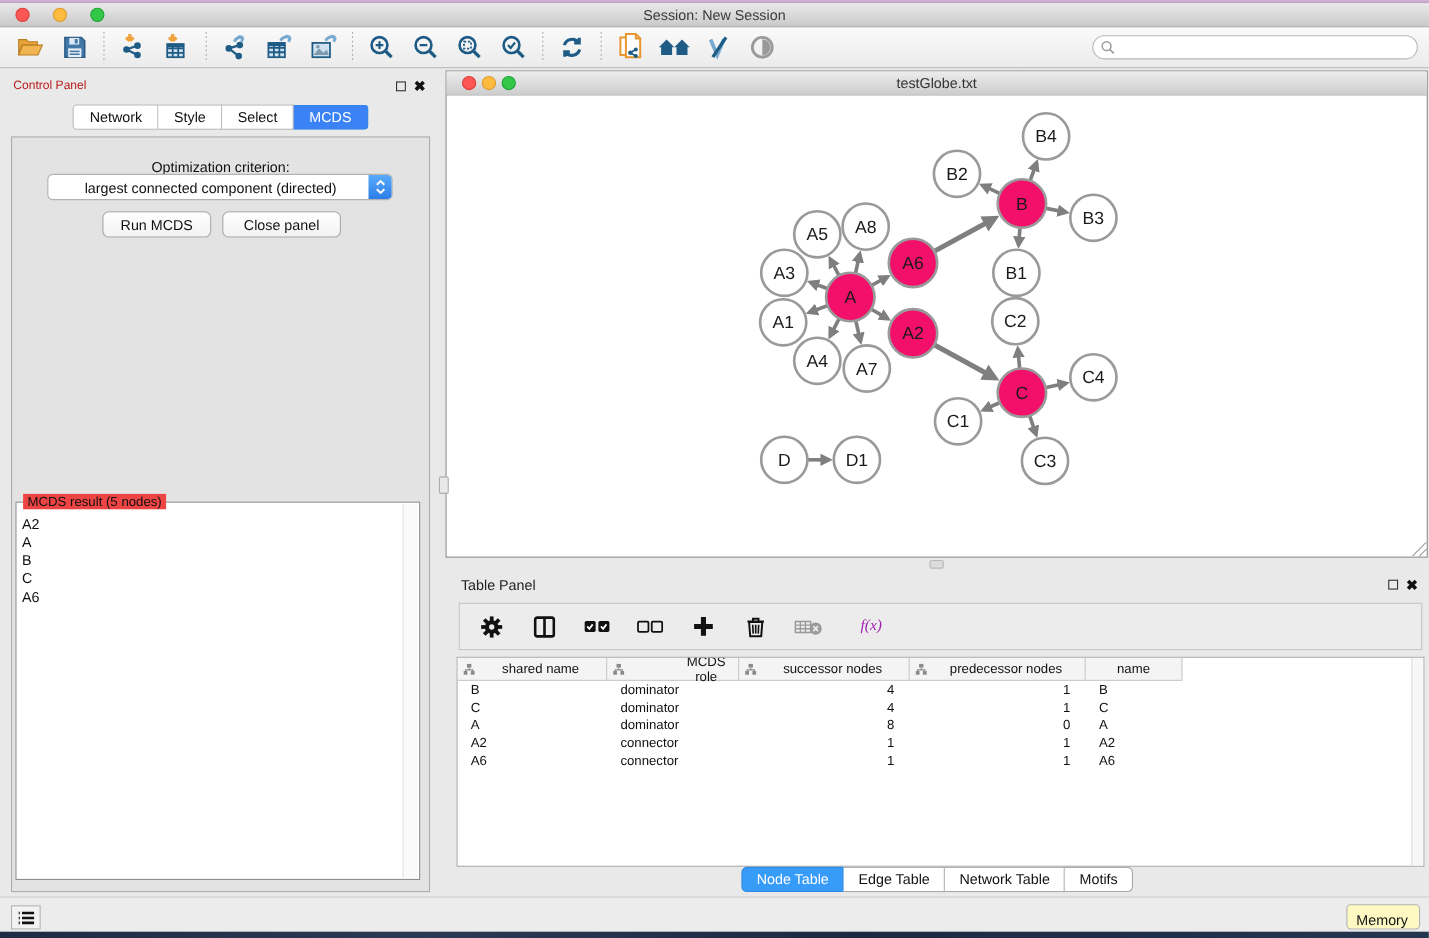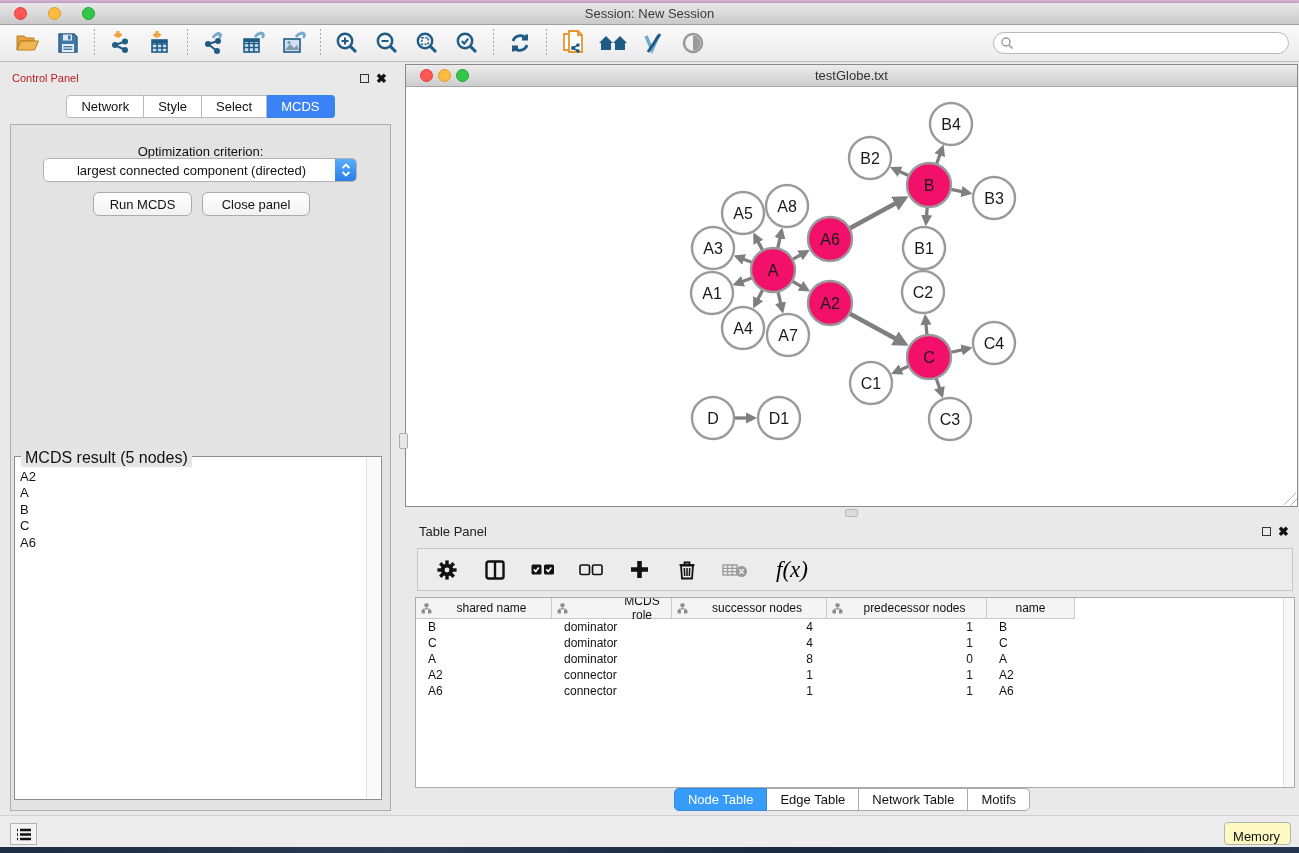--- a/index.html
+++ b/index.html
@@ -51,22 +51,22 @@
     display:flex; flex-direction:column; align-items:center; justify-content:center; color:#fff; }
   .stepper svg { display:block; }
   .cp-btn { position:absolute; top:126px; height:24px; background:linear-gradient(#ffffff,#f2f2f2);
     border:1px solid #ababab; border-radius:6px; font-size:13px; color:#111;
     display:flex; align-items:center; justify-content:center; cursor:pointer; }
   #run-btn { left:89px; width:99px; }
   #closep-btn { left:198px; width:108px; }
 
   #result-box { position:absolute; left:10px; top:390px; width:368px; height:344px;
     border:1px solid #8d8d8d; background:#fff; }
-  #result-legend { position:absolute; left:6px; top:-8px; background:#e5e5e5; padding:0 4px;
-    font-size:16px; color:#111; }
+  #result-legend { position:absolute; left:6px; top:-8px; background:#ef4444; padding:0 4px;
+    font-size:12px; color:#111; }
   #result-list { position:absolute; left:2px; top:12px; right:16px; bottom:2px; overflow:hidden; }
   #result-list div { font-size:13px; color:#111; line-height:16.4px; padding-left:3px; }
   #result-scroll { position:absolute; right:1px; top:1px; width:14px; bottom:1px; background:#fafafa; border-left:1px solid #e4e4e4; }
 
   
   #net-window { left:405px; top:64px; width:893px; height:443px; background:#fff; border:1px solid #8a8a8a; }
   #net-titlebar { position:absolute; left:0; top:0; width:100%; height:22px;
     background:linear-gradient(#ececec,#cdcdcd); border-bottom:1px solid #a5a5a5; display:flex; align-items:center; }
   #net-titlebar .title { position:absolute; left:0; right:0; text-align:center; font-size:13px; color:#333; }
   #net-canvas { position:absolute; left:1px; top:22px; right:1px; bottom:1px; background:#fff; }
@@ -76,21 +76,21 @@
     background:linear-gradient(135deg, transparent 45%, #b5b5b5 45%, #b5b5b5 50%, transparent 50%, transparent 70%, #b5b5b5 70%, #b5b5b5 75%, transparent 75%); }
   #splitter-grip { left:845px; top:509px; width:13px; height:8px; background:#dcdcdc; border:1px solid #b9b9b9; border-radius:2px; }
 
   
   #table-panel { left:405px; top:520px; width:894px; height:295px; }
   #tp-header { position:absolute; left:0; top:0; width:100%; height:22px; display:flex; align-items:center; }
   #tp-header .hd-title { font-size:13px; color:#222; margin-left:14px; }
   #tp-toolbar { position:absolute; left:12px; top:28px; width:876px; height:43px;
     background:#ececec; border:1px solid #c6c6c6; display:flex; align-items:center; padding-left:16px; gap:22px; }
   .tp-btn { width:26px; height:26px; display:flex; align-items:center; justify-content:center; cursor:pointer; }
-  .fx-label { font-family:"Liberation Serif", serif; font-style:italic; font-size:23px; color:#000000; }
+  .fx-label { font-family:"Liberation Serif", serif; font-style:italic; font-size:14px; color:#a21caf; }
   #tp-table { position:absolute; left:10px; top:77px; width:880px; height:191px; background:#fff; border:1px solid #ababab; overflow:hidden; }
   #tp-thead { position:absolute; left:0; top:0; height:21px; display:flex; background:#f4f4f4; border-bottom:1px solid #c9c9c9; }
   .th-cell { display:flex; align-items:center; border-right:1px solid #c9c9c9; font-size:12px; color:#111; position:relative; }
   .th-cell .th-text { flex:1; text-align:center; padding:0 4px; }
   .th-tree { margin-left:5px; flex:0 0 auto; }
   #tp-tbody { position:absolute; left:0; top:21px; right:0; bottom:0; }
   .t-row { display:flex; height:16px; }
   .t-cell { font-size:12px; color:#111; line-height:16px; white-space:nowrap; overflow:hidden; }
   #tp-vscroll { position:absolute; right:0; top:0; width:11px; bottom:0; background:#f7f7f7; border-left:1px solid #ddd; }
 

